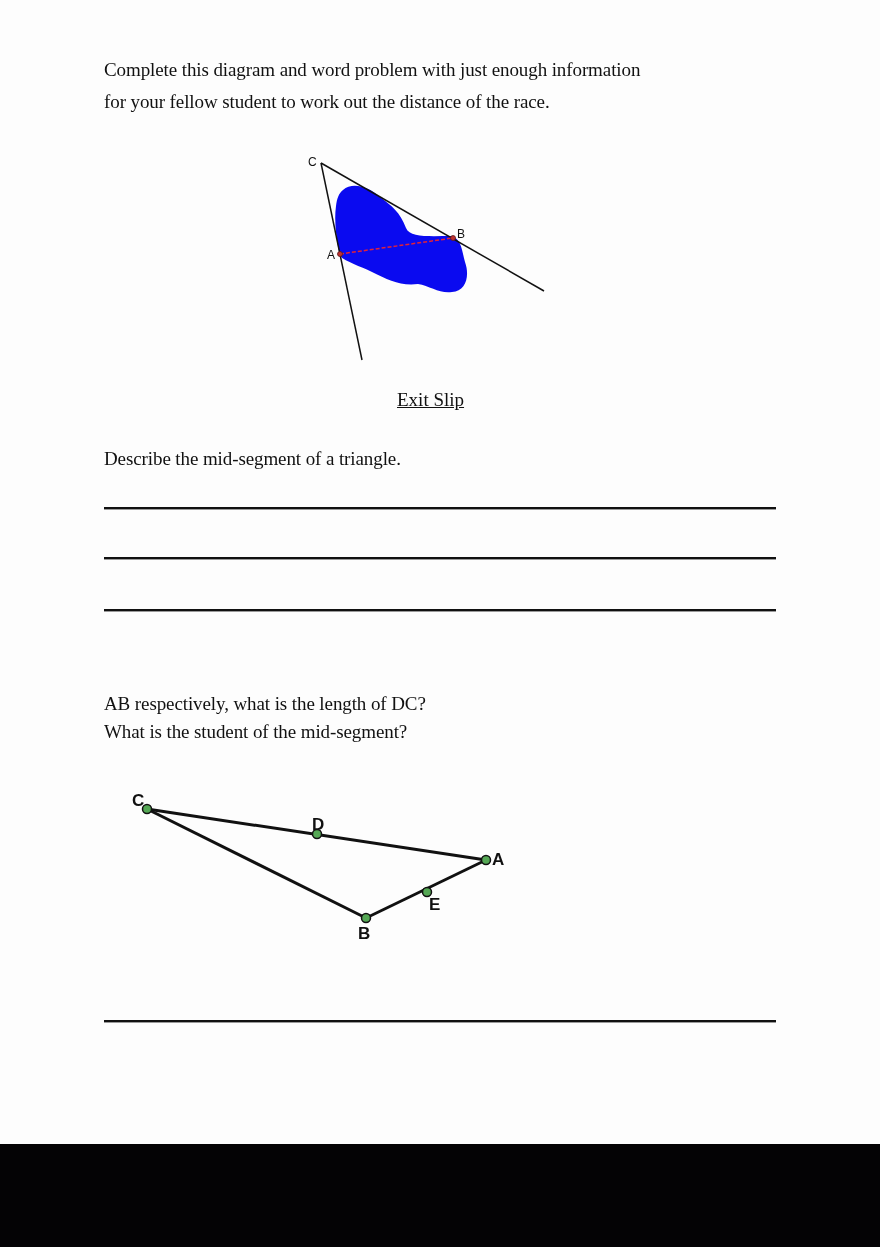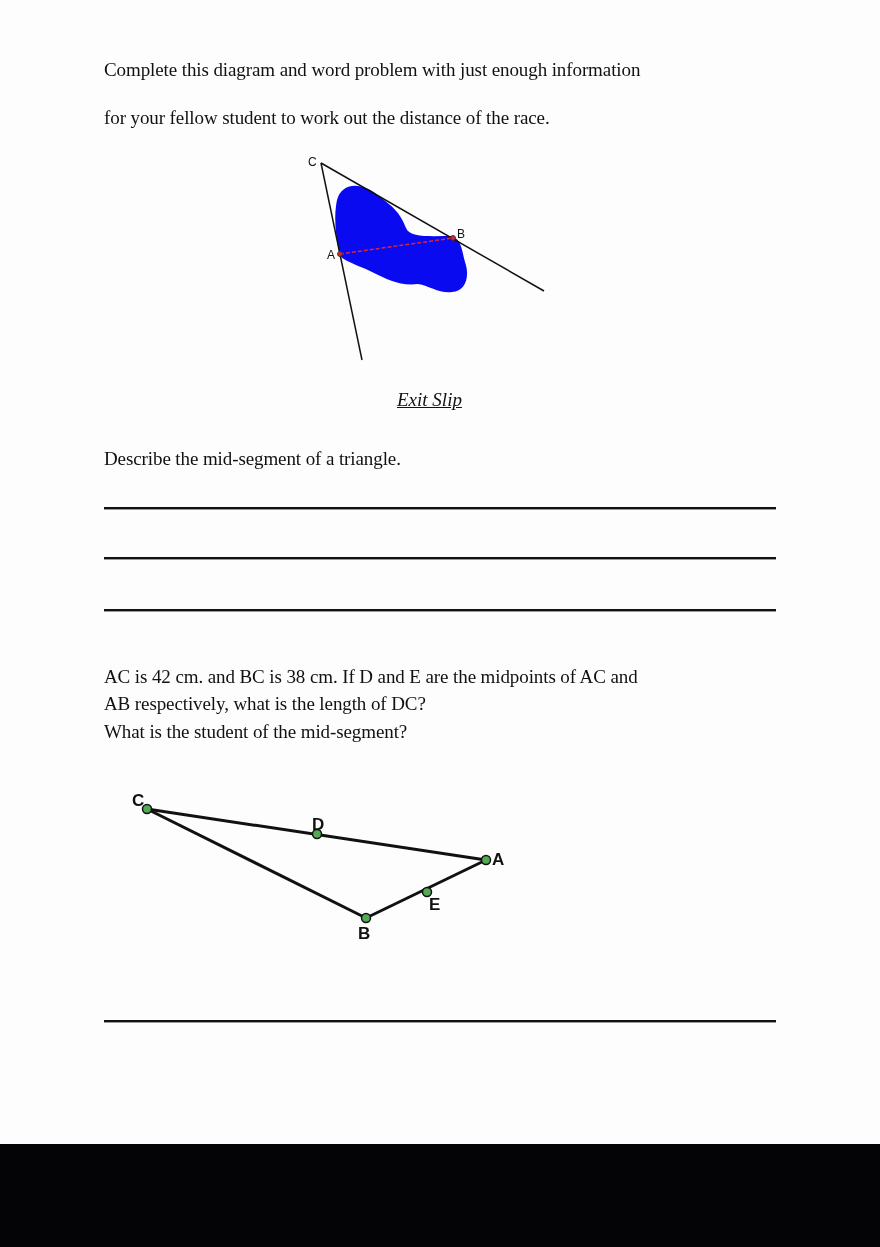--- a/index.html
+++ b/index.html
@@ -35,21 +35,20 @@
       line-height: 22px;
       white-space: nowrap;
       letter-spacing: -0.1px;
     }
     .heading {
       position: absolute;
       left: 397px;
       top: 389px;
       font-size: 19px;
       line-height: 22px;
-      font-style: italic;
       text-decoration: underline;
       white-space: pre;
     }
     .answer-line {
       position: absolute;
       left: 104px;
       width: 672px;
       height: 2px;
       background: #111111;
       border-bottom: 1px solid #9a9a9a;
@@ -61,21 +60,21 @@
     .lbl {
       font-family: "Liberation Sans", "DejaVu Sans", sans-serif;
     }
   </style>
 </head>
 <body>
 
 <div class="page">
 
   <div class="text-line" style="top:59px;">Complete this diagram and word problem with just enough information</div>
-  <div class="text-line" style="top:107px;">for your fellow student to work out the distance of the race.</div>
+  <div class="text-line" style="top:91px;">for your fellow student to work out the distance of the race.</div>
 
   <svg style="left:0;top:0;" width="880" height="400" viewBox="0 0 880 400">
     <path d="M343,190 C352,182 368,186 380,197 C392,206 400,212 406,228 C410,238 430,236 452,236
              C462,240 462,252 465,262 C470,276 466,291 452,292 C440,294 430,286 418,284
              C400,286 388,280 372,272 C360,266 346,262 340,256 C336,240 334,220 336,206 C337,198 339,193 343,190 Z" fill="#0a0af0"></path>
     <line x1="321" y1="163" x2="362" y2="360" stroke="#111" stroke-width="1.5"></line>
     <line x1="321" y1="163" x2="544" y2="291" stroke="#111" stroke-width="1.5"></line>
     <line x1="340" y1="254" x2="453" y2="238" stroke="#e0223a" stroke-width="1.5" stroke-dasharray="4,2"></line>
     <circle cx="340" cy="254" r="2.5" fill="#c03030" stroke="#5a1a1a" stroke-width="0.8"></circle>
     <circle cx="453" cy="238" r="2.5" fill="#c03030" stroke="#5a1a1a" stroke-width="0.8"></circle>
@@ -85,21 +84,20 @@
   </svg>
 
   <div class="heading">Exit Slip</div>
 
   <div class="text-line" style="top:448px;">Describe the mid-segment of a triangle.</div>
 
   <div class="answer-line" style="top:507px;"></div>
   <div class="answer-line" style="top:557px;"></div>
   <div class="answer-line" style="top:609px;"></div>
 
-  <div class="text-line" style="top:666px;">AC is 42 cm.  and BC is 38 cm.  If D and E are the midpoints of AC and</div>
   <div class="text-line" style="top:693px;">AB respectively, what is the length of DC?</div>
   <div class="text-line" style="top:721px;">What is the student of the mid-segment?</div>
 
   <svg style="left:0;top:0;" width="880" height="1000" viewBox="0 0 880 1000">
     <line x1="147" y1="809" x2="486" y2="860" stroke="#111" stroke-width="3"></line>
     <line x1="147" y1="809" x2="366" y2="918" stroke="#111" stroke-width="3"></line>
     <line x1="366" y1="918" x2="486" y2="860" stroke="#111" stroke-width="3"></line>
     <circle cx="147" cy="809" r="4.5" fill="#55a855" stroke="#111" stroke-width="1.5"></circle>
     <circle cx="317" cy="834" r="4.5" fill="#55a855" stroke="#111" stroke-width="1.5"></circle>
     <circle cx="486" cy="860" r="4.5" fill="#55a855" stroke="#111" stroke-width="1.5"></circle>

